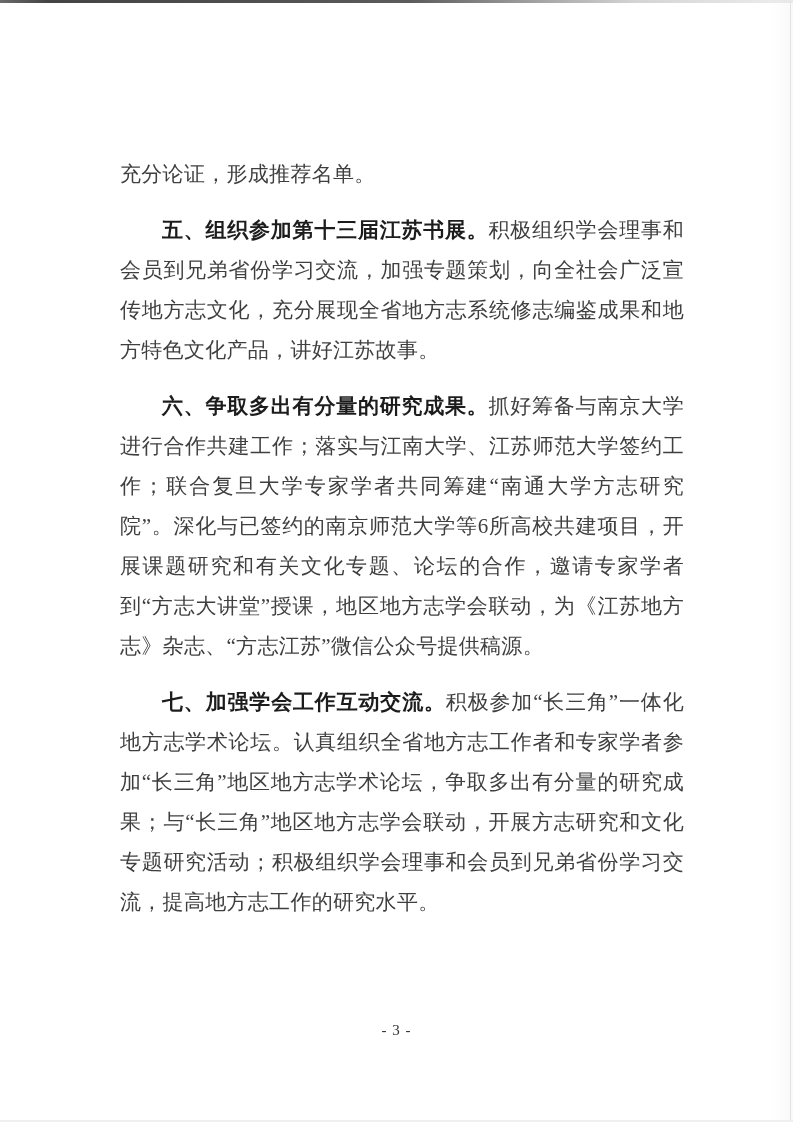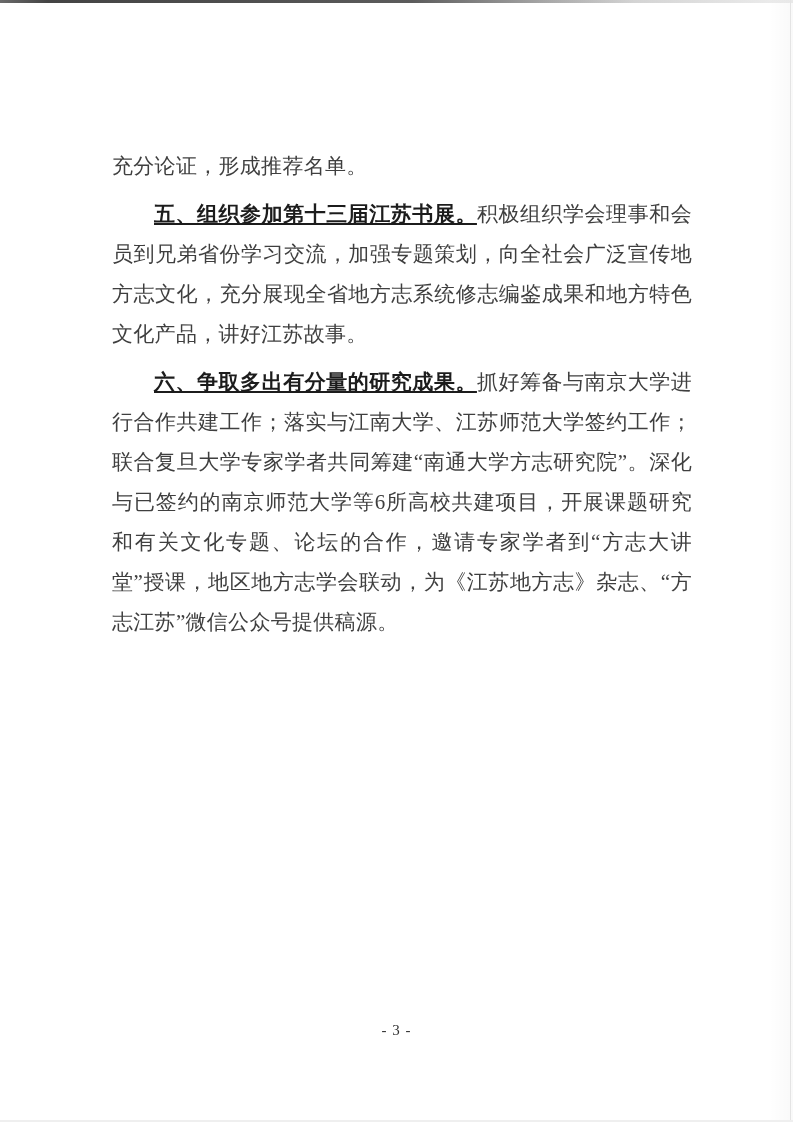--- a/index.html
+++ b/index.html
@@ -49,31 +49,30 @@
     left: 104px;
     width: 596px;
     font-family: "Liberation Serif", "DejaVu Serif", serif;
     font-size: 21px;
     line-height: 40px;
     color: #3f3f3f;
     text-align: justify;
     letter-spacing: 0.3px;
   }
   p.para {
-    margin: 8px;
+    margin: 16px;
     text-indent: 2em;
   }
   p.para.no-indent {
     text-indent: 0;
   }
   .section-heading {
     font-family: "Liberation Sans", "DejaVu Sans", sans-serif;
     font-weight: 700;
     color: #1c1c1c;
-    text-decoration: underline;
   }
   .body-text {
     font-weight: 400;
   }
   .page-number {
     position: absolute;
     top: 1022px;
     left: 0;
     width: 100%;
     text-align: center;
@@ -100,19 +99,22 @@
     </p>
 
     <p class="para">
       <span class="section-heading">五、组织参加第十三届江苏书展。</span><span class="body-text">积极组织学会理事和会员到兄弟省份学习交流，加强专题策划，向全社会广泛宣传地方志文化，充分展现全省地方志系统修志编鉴成果和地方特色文化产品，讲好江苏故事。</span>
     </p>
 
     <p class="para">
       <span class="section-heading">六、争取多出有分量的研究成果。</span><span class="body-text">抓好筹备与南京大学进行合作共建工作；落实与江南大学、江苏师范大学签约工作；联合复旦大学专家学者共同筹建“南通大学方志研究院”。深化与已签约的南京师范大学等6所高校共建项目，开展课题研究和有关文化专题、论坛的合作，邀请专家学者到“方志大讲堂”授课，地区地方志学会联动，为《江苏地方志》杂志、“方志江苏”微信公众号提供稿源。</span>
     </p>
 
+    <p class="para">
+      <span class="section-heading">七、加强学会工作互动交流。</span><span class="body-text">积极参加“长三角”一体化地方志学术论坛。认真组织全省地方志工作者和专家学者参加“长三角”地区地方志学术论坛，争取多出有分量的研究成果；与“长三角”地区地方志学会联动，开展方志研究和文化专题研究活动；积极组织学会理事和会员到兄弟省份学习交流，提高地方志工作的研究水平。</span>
+    </p>
 
 
   </div>
 
   <div class="page-number">- 3 -</div>
 
 </div>
 
 </body></html>

